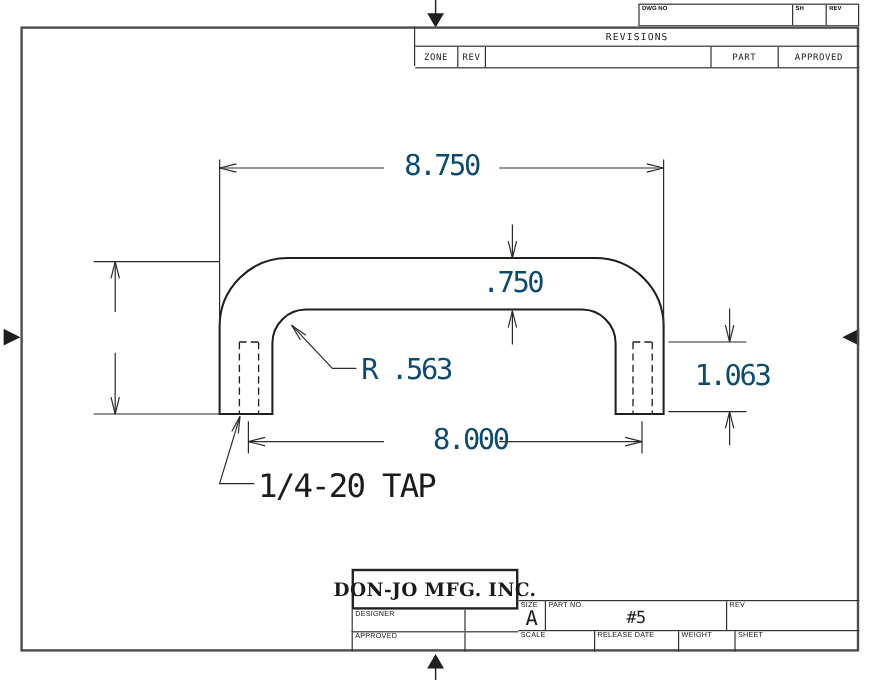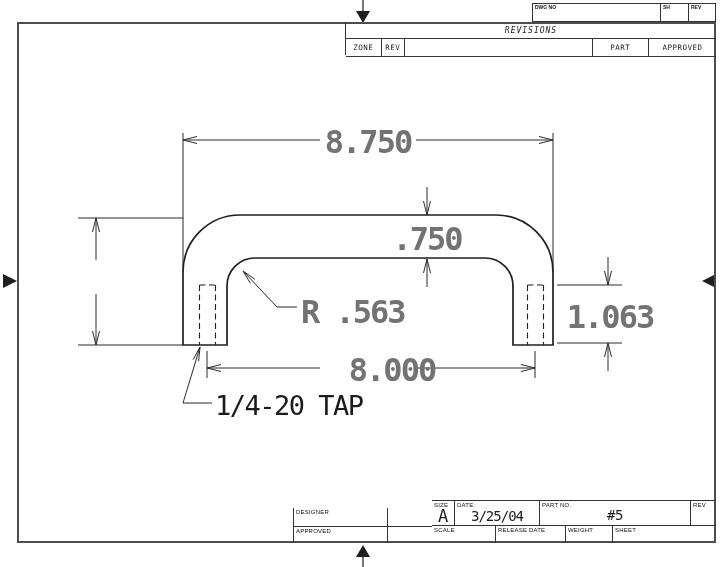--- a/index.html
+++ b/index.html
@@ -2,30 +2,30 @@
 <html><head>
 <meta charset="utf-8">
 <style>
   html,body{margin:0;padding:0;background:#fff;}
   .page{position:relative;width:728px;height:567px;background:#fff;overflow:hidden;
         font-family:"DejaVu Sans Mono", monospace;color:#1b1b1b;}
   .abs{position:absolute;box-sizing:border-box;}
   
   .sheet-border{left:17px;top:22px;width:699px;height:521px;border:2px solid #4d4d4d;}
   
-  .dim{font-size:32px;letter-spacing:-2px;line-height:1;text-align:center;white-space:nowrap;color:#737373;font-weight:bold;}
+  .dim{font-size:24px;letter-spacing:-2px;line-height:1;text-align:center;white-space:nowrap;color:#0c4a6e;}
   .note{font-size:27px;letter-spacing:-1.5px;line-height:1;white-space:nowrap;}
   
   .lbl{font-family:"Liberation Sans",sans-serif;font-size:6px;line-height:1.1;color:#111;
        letter-spacing:0.2px;white-space:nowrap;}
   .tinylbl{font-family:"Liberation Sans",sans-serif;font-size:5px;font-weight:bold;line-height:1;color:#111;white-space:nowrap;}
   
   .rev-wrap{left:345px;top:22px;width:371px;height:33px;border-left:1.5px solid #333;}
   .rev-head{height:16px;border-bottom:1px solid #333;display:flex;align-items:center;justify-content:center;
-            font-family:"DejaVu Sans Mono",monospace;font-size:8px;letter-spacing:1px;font-style:italic;}
+            font-family:"DejaVu Sans Mono",monospace;font-size:8px;letter-spacing:1px;}
   .rev-cols{height:17px;border-bottom:1px solid #333;display:flex;}
   .rev-cols .c{border-right:1px solid #333;display:flex;align-items:center;justify-content:center;
                font-family:"DejaVu Sans Mono",monospace;font-size:7.5px;letter-spacing:0.5px;}
   .finish-box{left:60px;top:15px;width:187px;height:34px;background:#fff;border:1.5px solid #222;z-index:3;}
   .finish-label{position:absolute;left:5px;top:2px;font-size:8px;letter-spacing:0.5px;}
   .finish-vals{position:absolute;left:0;right:0;top:15px;text-align:center;font-size:11.5px;letter-spacing:-0.5px;}
   .dwgno-row{left:532px;top:3px;width:184px;height:19px;border:1px solid #333;display:flex;z-index:2;background:#fff;}
   .dwgno-row .c{border-right:1px solid #333;padding:1px 0 0 2px;}
   .dwgno-row .c:last-child{border-right:none;}
   
@@ -102,42 +102,39 @@
     <div class="rev-head">REVISIONS</div>
     <div class="rev-cols">
       <div class="c" style="width:35px;">ZONE</div>
       <div class="c" style="width:23px;">REV</div>
       <div class="c" style="width:189px;"></div>
       <div class="c" style="width:56px;">PART</div>
       <div class="c" style="width:68px;border-right:none;">APPROVED</div>
     </div>
   </div>
 
+  <div class="abs logo-box">DON-JO MFG. INC.</div>
 
   <div class="abs tb-left1 tb-row">
     <div class="tb-cell" style="width:95px;">
       <span class="lbl corner">DESIGNER</span>
     </div>
     <div class="tb-cell" style="width:44px;"></div>
   </div>
   <div class="abs tb-left2 tb-row">
     <div class="tb-cell" style="width:95px;">
       <span class="lbl corner">APPROVED</span>
     </div>
     <div class="tb-cell" style="width:44px;"></div>
   </div>
 
   <div class="abs tb-right1">
     <div class="tb-cell" style="width:23px;">
       <span class="lbl corner">SIZE</span>
       <div class="tb-val val-size">A</div>
-    </div>
-    <div class="tb-cell" style="width:85px;">
-      <span class="lbl corner">DATE:</span>
-      <div class="tb-val val-date">3/25/04</div>
     </div>
     <div class="tb-cell" style="width:151px;">
       <span class="lbl corner">PART NO.</span>
       <div class="tb-val val-part">#5</div>
     </div>
     <div class="tb-cell" style="width:25px;">
       <span class="lbl corner">REV</span>
     </div>
   </div>
 

